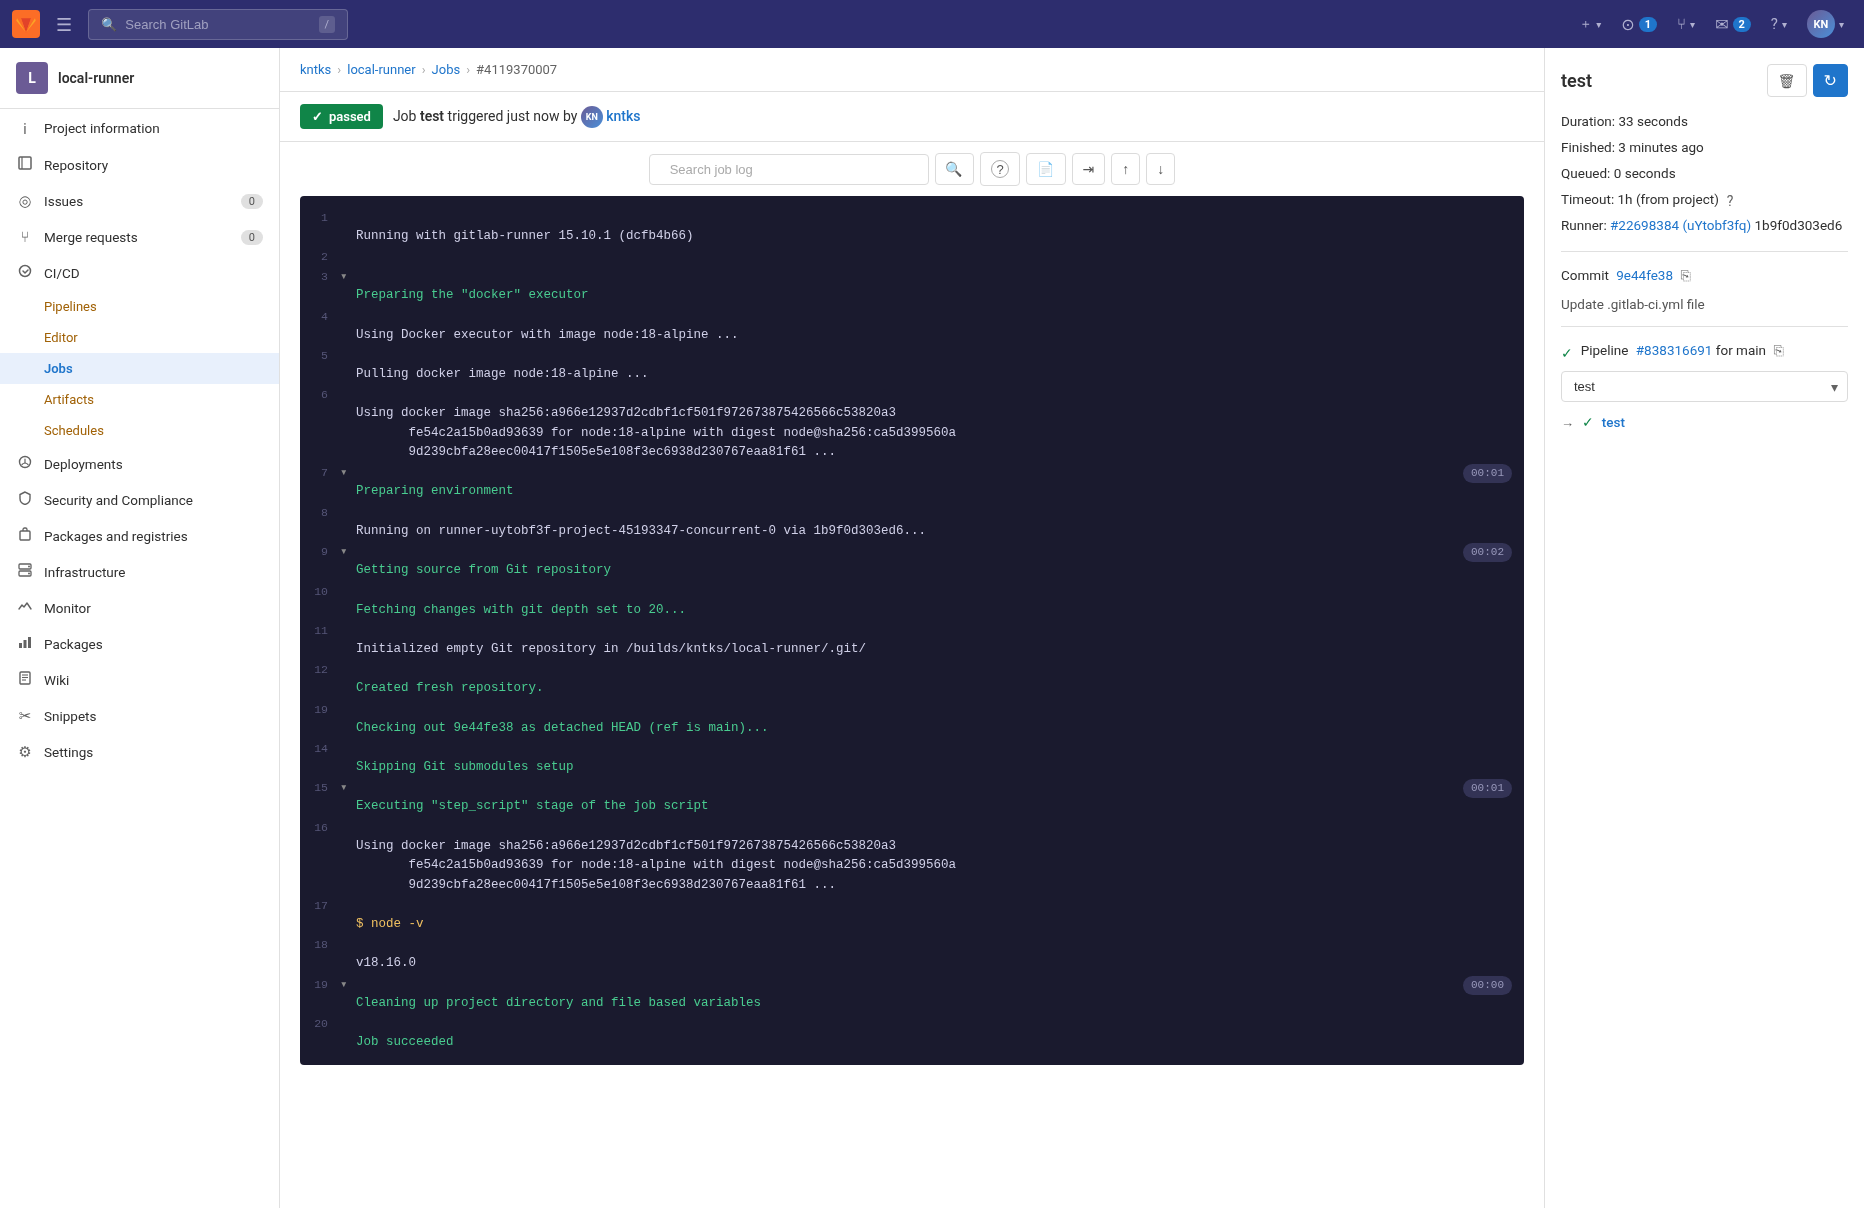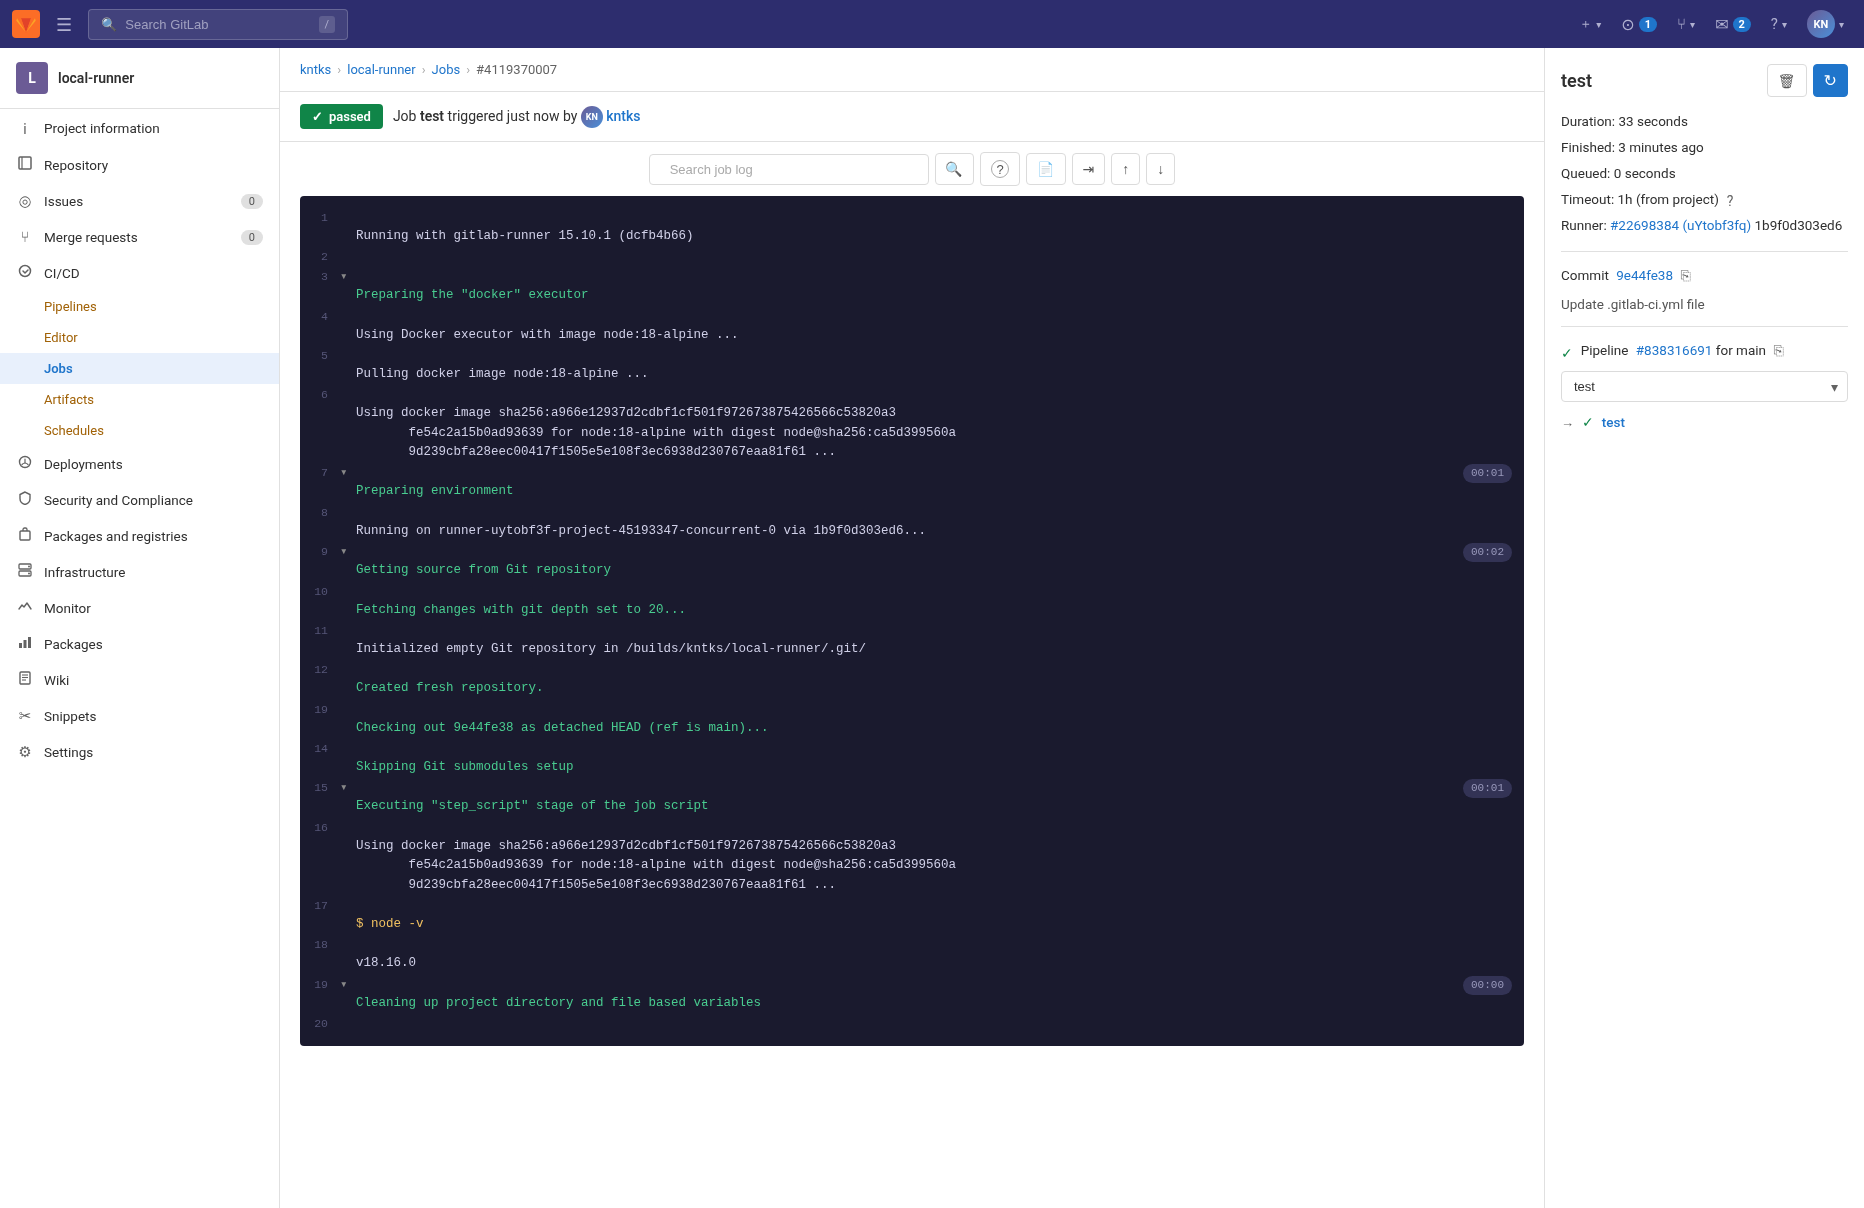--- a/index.html
+++ b/index.html
@@ -754,20 +754,21 @@
         <div class="log-line" style="cursor:pointer">
           <span class="line-num">19</span>
           <span class="line-collapse" style="color:#888">▾</span>
           <span class="line-text green">Cleaning up project directory and file based variables</span>
           <span class="time-badge">00:00</span>
         </div>
 
         <div class="log-line">
           <span class="line-num">20</span>
           <span class="line-collapse"> </span>
+          <span class="line-text green">Job succeeded</span>
         </div>
       </div>
     </div>
   </main>
 
   <aside class="right-panel">
     <div class="right-panel-header">
       <span class="right-panel-title">test</span>
       <div class="right-panel-actions">
         <button class="panel-btn" title="Delete">

